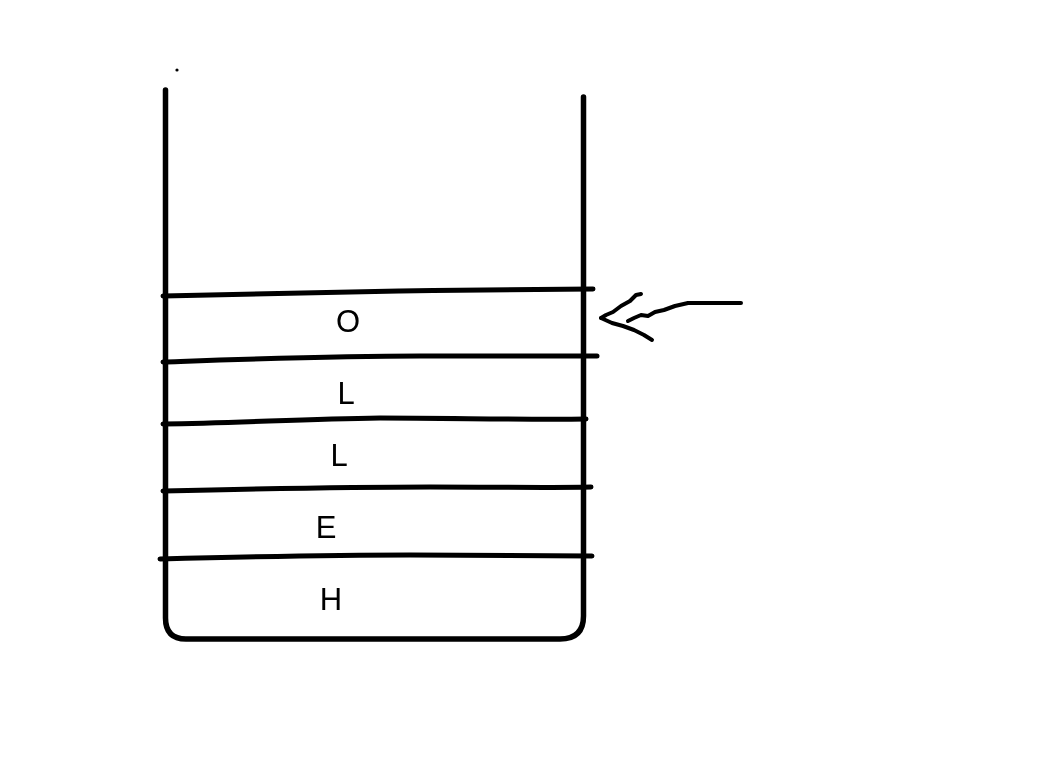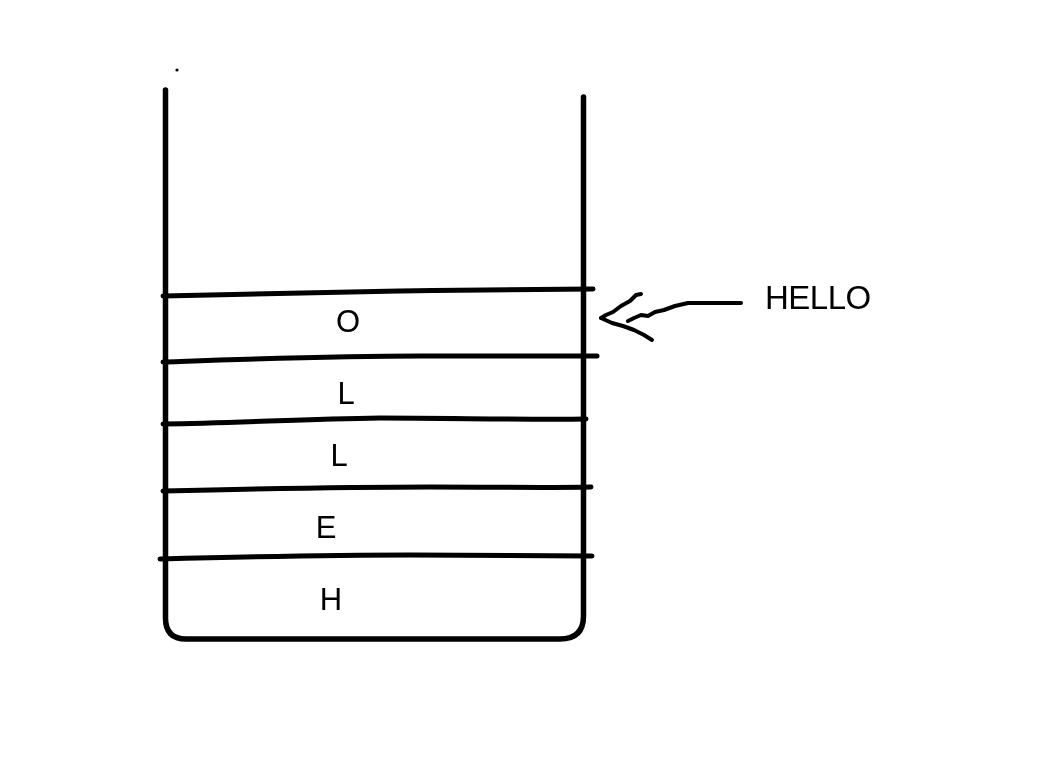--- a/index.html
+++ b/index.html
@@ -70,15 +70,14 @@
 
     <circle cx="177" cy="70" r="1.6" fill="#000000"></circle>
   </svg>
 
   <div class="stack-letter" style="left:348px; top:306px;">O</div>
   <div class="stack-letter" style="left:346px; top:378px;">L</div>
   <div class="stack-letter" style="left:339px; top:440px;">L</div>
   <div class="stack-letter" style="left:326px; top:512px;">E</div>
   <div class="stack-letter" style="left:331px; top:584px;">H</div>
 
-  <div class="hello-label">HELLO</div>
 
 </div>
 
 </body></html>

